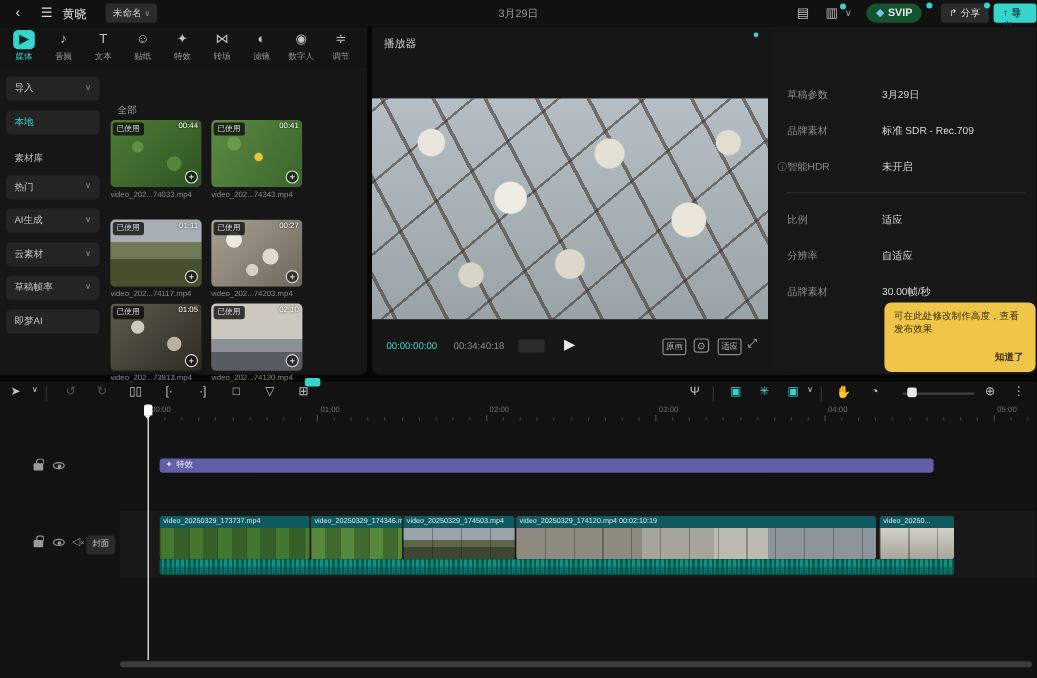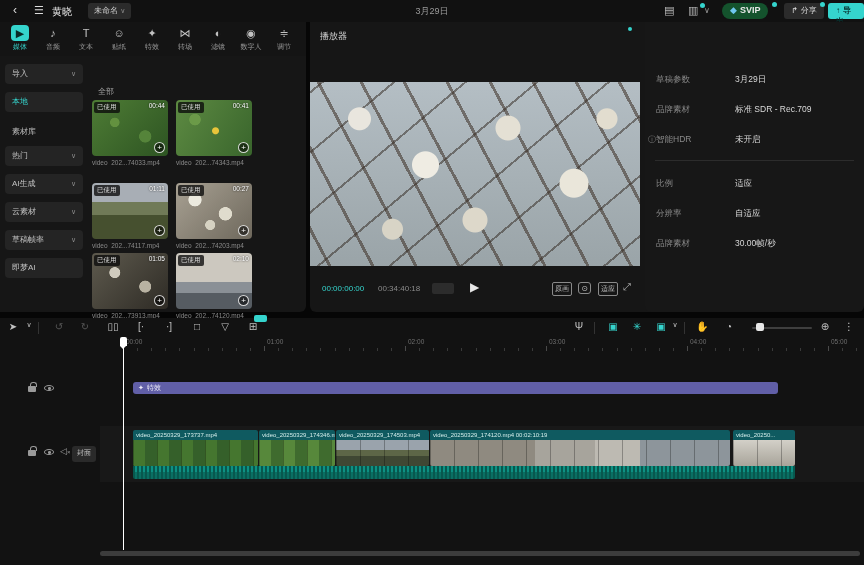--- a/index.html
+++ b/index.html
@@ -345,20 +345,24 @@
 
     <div class="prow" style="top: 216px;">
       <span class="plab">品牌素材</span>
 
       <span class="pval">30.00帧/秒</span>
     </div>
   </div>
     <div id="pdivider" class="abs"></div>
   </div>
 
+  <div id="tooltip" class="abs">
+    <span>可在此处修改制作高度，查看发布效果</span>
+    <span id="tooltip-btn">知道了</span>
+  </div>
 
   <div id="timeline" class="abs">
 
     <div class="tlico" style="left:6px">➤</div>
     <div class="tlico" style="left:22px;font-size:7px">∨</div>
     <div class="tl-divider" style="left:38px"></div>
     <div class="tlico dis" style="left:52px">↺</div>
     <div class="tlico dis" style="left:78px">↻</div>
     <div class="tlico" style="left:106px">▯▯</div>
     <div class="tlico" style="left:134px">[·</div>

